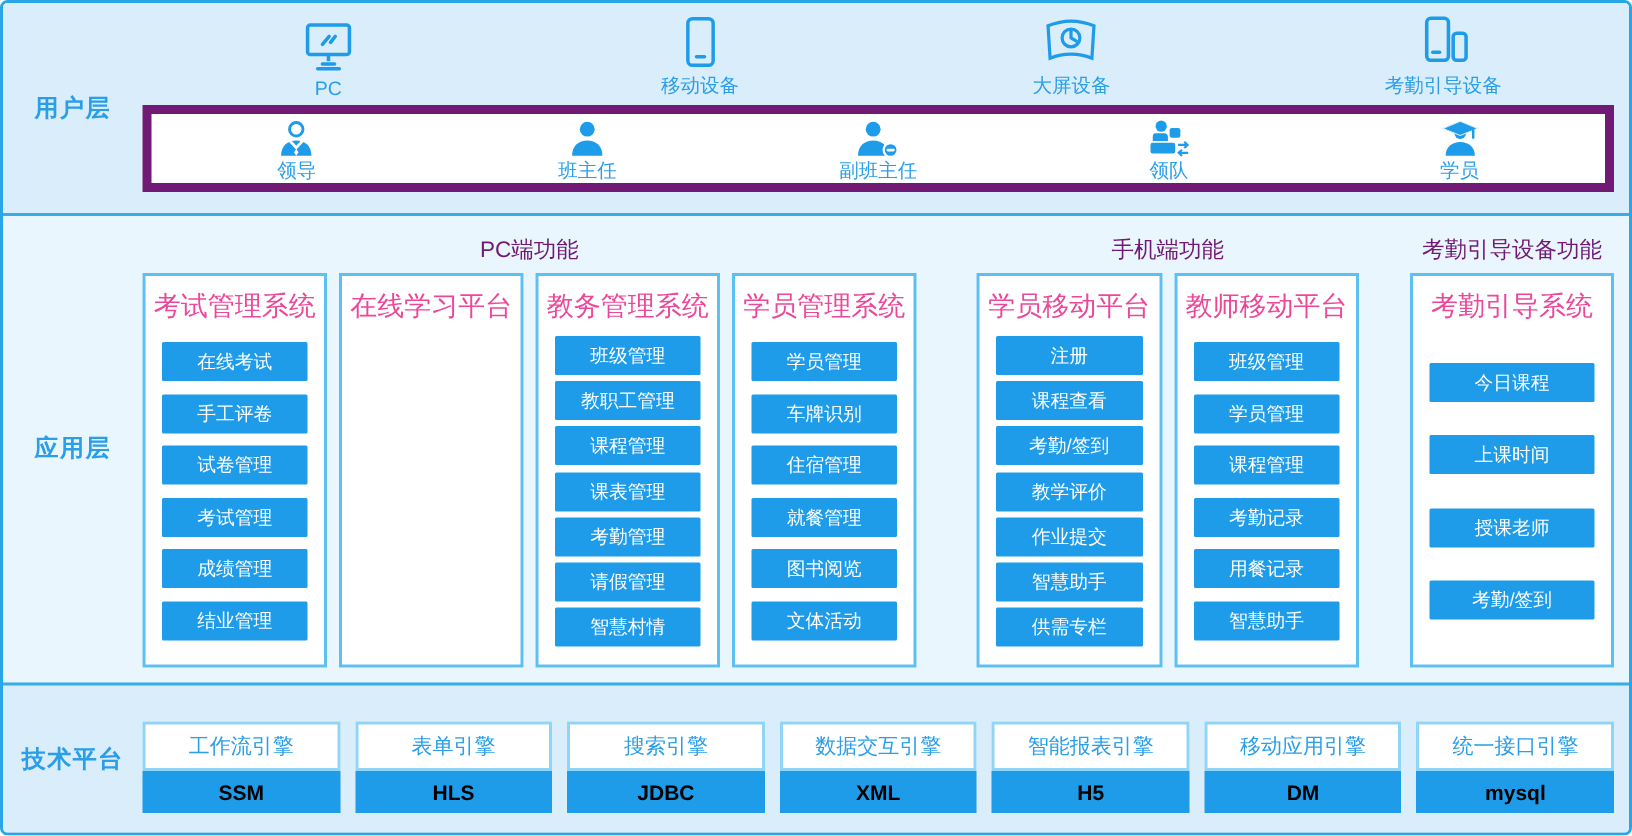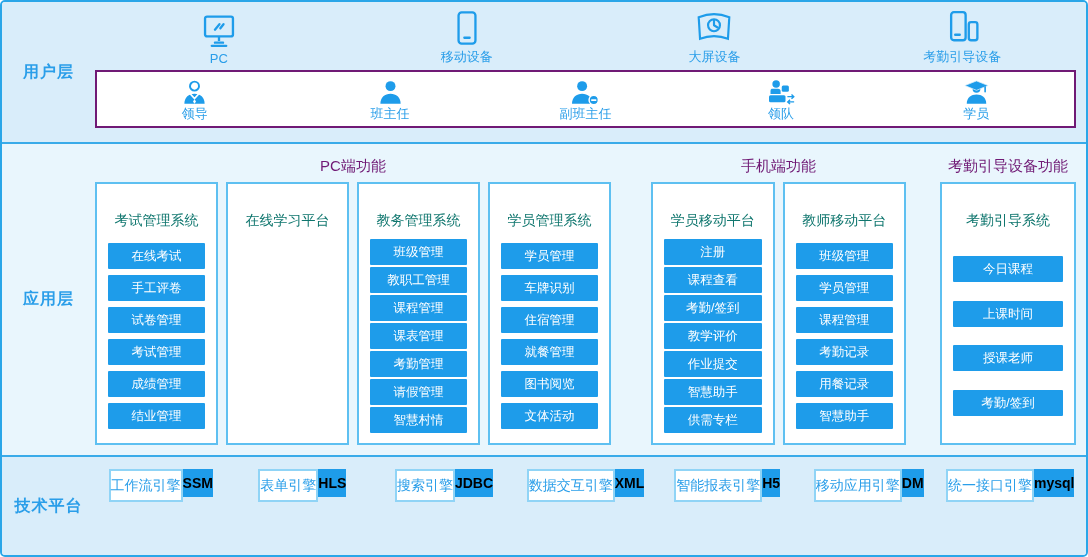--- a/index.html
+++ b/index.html
@@ -9,41 +9,41 @@
   .layer-app{height:313px;background:#e9f6fd;border-top:2px solid #39abe9;}
   .layer-tech{height:100px;background:#d9edfa;border-top:2px solid #39abe9;}
   .layer-label{flex:0 0 93px;display:flex;align-items:center;justify-content:center;color:#2a9ee9;font-size:16px;font-weight:600;letter-spacing:1px;}
   .layer-content{flex:1;min-width:0;display:flex;flex-direction:column;}
 
   
   .devices-row{height:68px;display:flex;align-items:flex-end;}
   .device{flex:1;display:flex;flex-direction:column;align-items:center;padding-bottom:4px;justify-content:center;}
   .dev-icon{height:38px;display:flex;align-items:center;justify-content:center;}
   .dev-label{font-size:13px;color:#2a9ee9;margin-top:1px;}
-  .users-panel{height:58px;margin-right:10px;background:#fff;border:2px solid #701a75;box-sizing:border-box;display:flex;}
+  .users-panel{height:58px;margin-right:10px;background:#fff;border:6px solid #701a75;box-sizing:border-box;display:flex;}
   .user-cell{flex:1;display:flex;flex-direction:column;align-items:center;justify-content:center;}
   .user-icon{height:30px;display:flex;align-items:flex-end;justify-content:center;}
   .user-label{font-size:13px;color:#2a9ee9;line-height:1.1;margin-top:1px;}
 
   
   .app-groups{display:flex;height:100%;box-sizing:border-box;padding:7px 10px 10px 0;}
   .app-group{display:flex;flex-direction:column;min-width:0;}
   .group-0{width:516px;}
   .group-1{width:255px;margin-left:40px;}
   .group-2{width:136px;margin-left:34px;}
   .group-title{height:31px;display:flex;align-items:center;justify-content:center;color:#701a75;font-size:15px;}
   .panel-row{flex:1;display:flex;gap:8px;min-height:0;}
   .panel{flex:1;background:#fff;border:2px solid #5ec0f1;box-sizing:border-box;display:flex;flex-direction:column;min-width:0;}
-  .panel-title{flex:0 0 auto;height:33px;display:flex;align-items:center;justify-content:center;color:#0f766e;font-size:14px;padding-top:20px;white-space:nowrap;}
+  .panel-title{flex:0 0 auto;height:33px;display:flex;align-items:center;justify-content:center;color:#ec4899;font-size:18px;padding-top:3px;white-space:nowrap;}
   .panel-items{flex:1;display:flex;flex-direction:column;justify-content:space-evenly;padding:0 11px 8px;}
   .item-chip{flex:0 0 auto;height:26px;line-height:26px;background:#1e9cea;color:#fff;font-size:12.5px;text-align:center;border-radius:1px;white-space:nowrap;overflow:hidden;}
 
   
   .tech-columns{display:flex;gap:10px;box-sizing:border-box;height:100%;padding:12px 10px 13px 0;}
-  .tech-col{flex:1;display:flex;justify-content:center;min-width:0;}
+  .tech-col{flex:1;display:flex;flex-direction:column;justify-content:flex-end;min-width:0;}
   .engine-box{height:33px;background:#fff;border:2px solid #90d4f6;box-sizing:border-box;display:flex;align-items:center;justify-content:center;color:#2a9ee9;font-size:14px;white-space:nowrap;}
   .tech-box{height:28px;background:#1e9cea;color:#000000;font-weight:bold;font-size:14px;display:flex;align-items:center;justify-content:center;}
 </style>
 </head>
 <body>
 
 <div class="frame">
 
   <section class="layer layer-user">
     <div class="layer-label">用户层</div>

